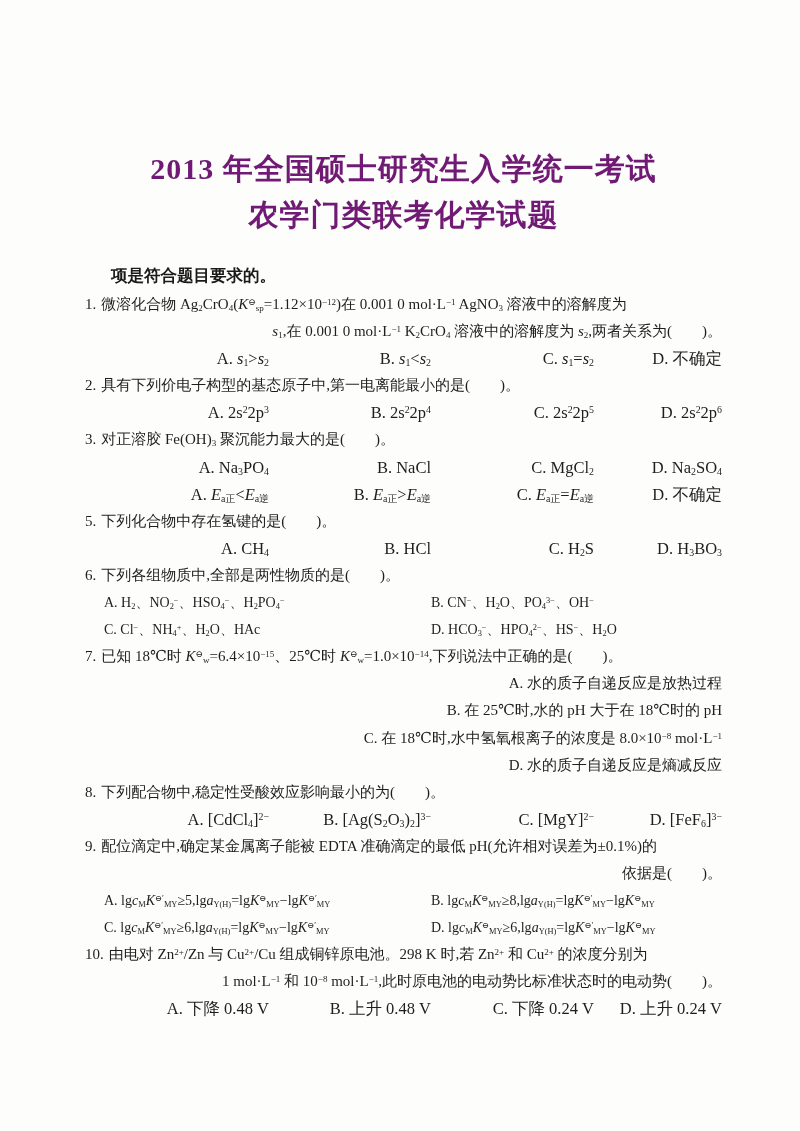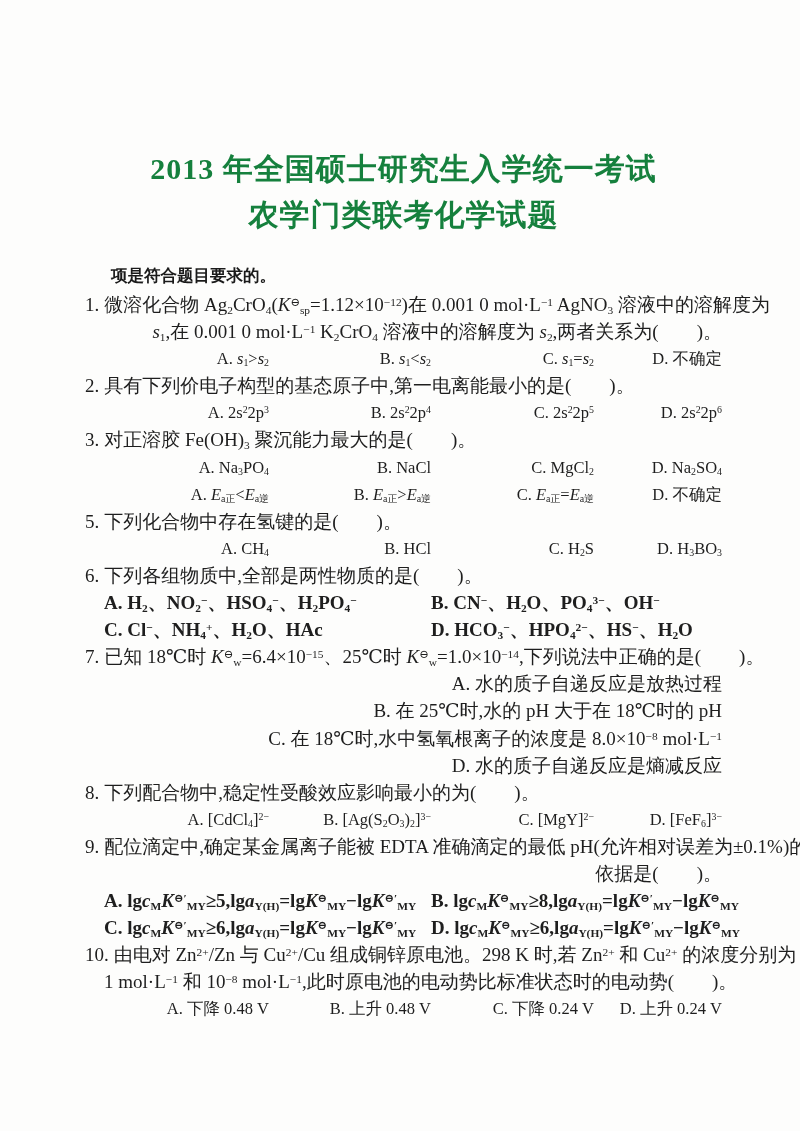--- a/index.html
+++ b/index.html
@@ -16,54 +16,53 @@
     color:#1e1e1e;
     overflow:hidden;
     box-sizing:border-box;
     padding:146px 78px 0 85px;
   }
   .title-block{text-align:center;margin:0 0 24px 0;}
   .title-line{
     font-size:30px;
     font-weight:700;
     line-height:46px;
-    color:#15803d;
+    color:#701a75;
     letter-spacing:1px;
   }
   .section-header{
     font-family:"Liberation Sans","DejaVu Sans",sans-serif;
     font-weight:700;
     font-size:16.5px;
     line-height:27px;
     color:#1a1a1a;
   }
   .section-header .cont{padding-left:26px;}
   .questions{margin-top:2px;}
   .q-line{
-    font-size:19px;
+    font-size:15px;
     line-height:27.1px;
     white-space:nowrap;
   }
   .q-line.cont{padding-left:19px;text-align:right;}
   .qnum{padding-right:5px;}
   .opt-row{
     display:grid;
     grid-template-columns:165px 162px 163px auto;
     padding-left:19px;
     font-size:16.5px;
     line-height:27.1px;
     text-align:right;
   }
   .opt-row2{
     display:grid;
     grid-template-columns:327px auto;
     padding-left:19px;
-    font-size:19px;
+    font-size:14px;
     line-height:27.1px;
-    font-weight:bold;
   }
   .opt-cell{white-space:nowrap;}
   sub,sup{font-size:0.60em;line-height:0;}
   sup{vertical-align:0.48em;}
   sub{vertical-align:-0.22em;}
   i{font-style:italic;}
 </style>
 </head>
 <body>
 

